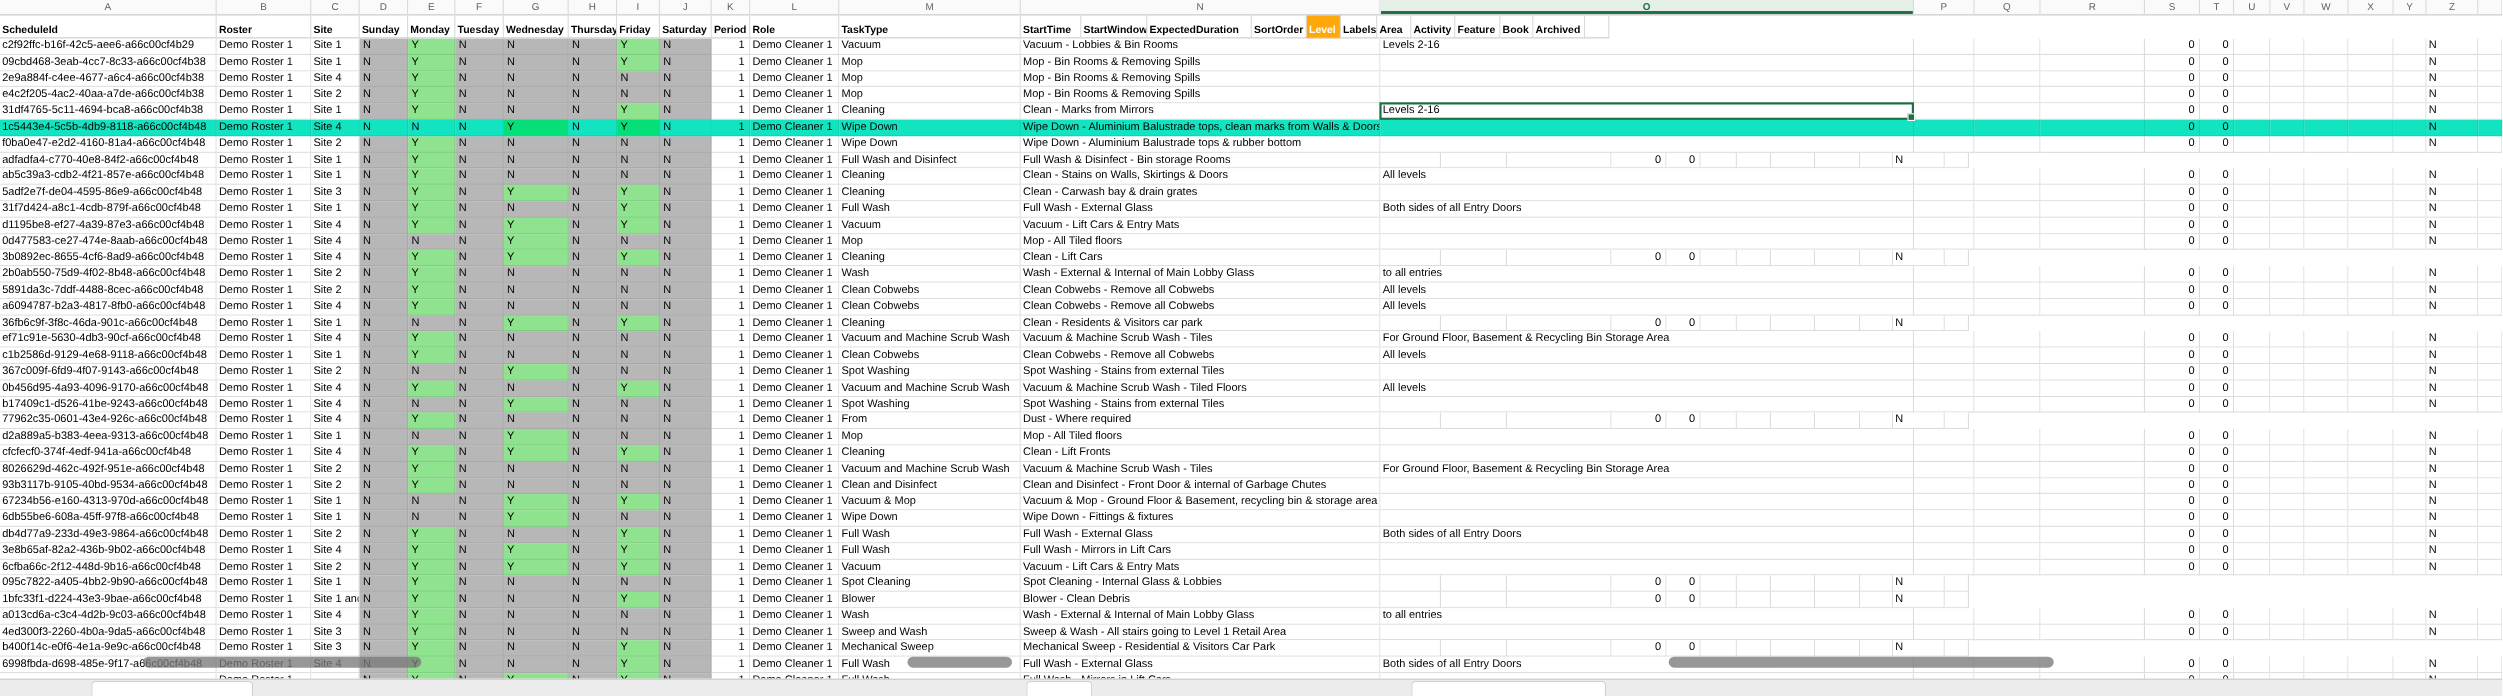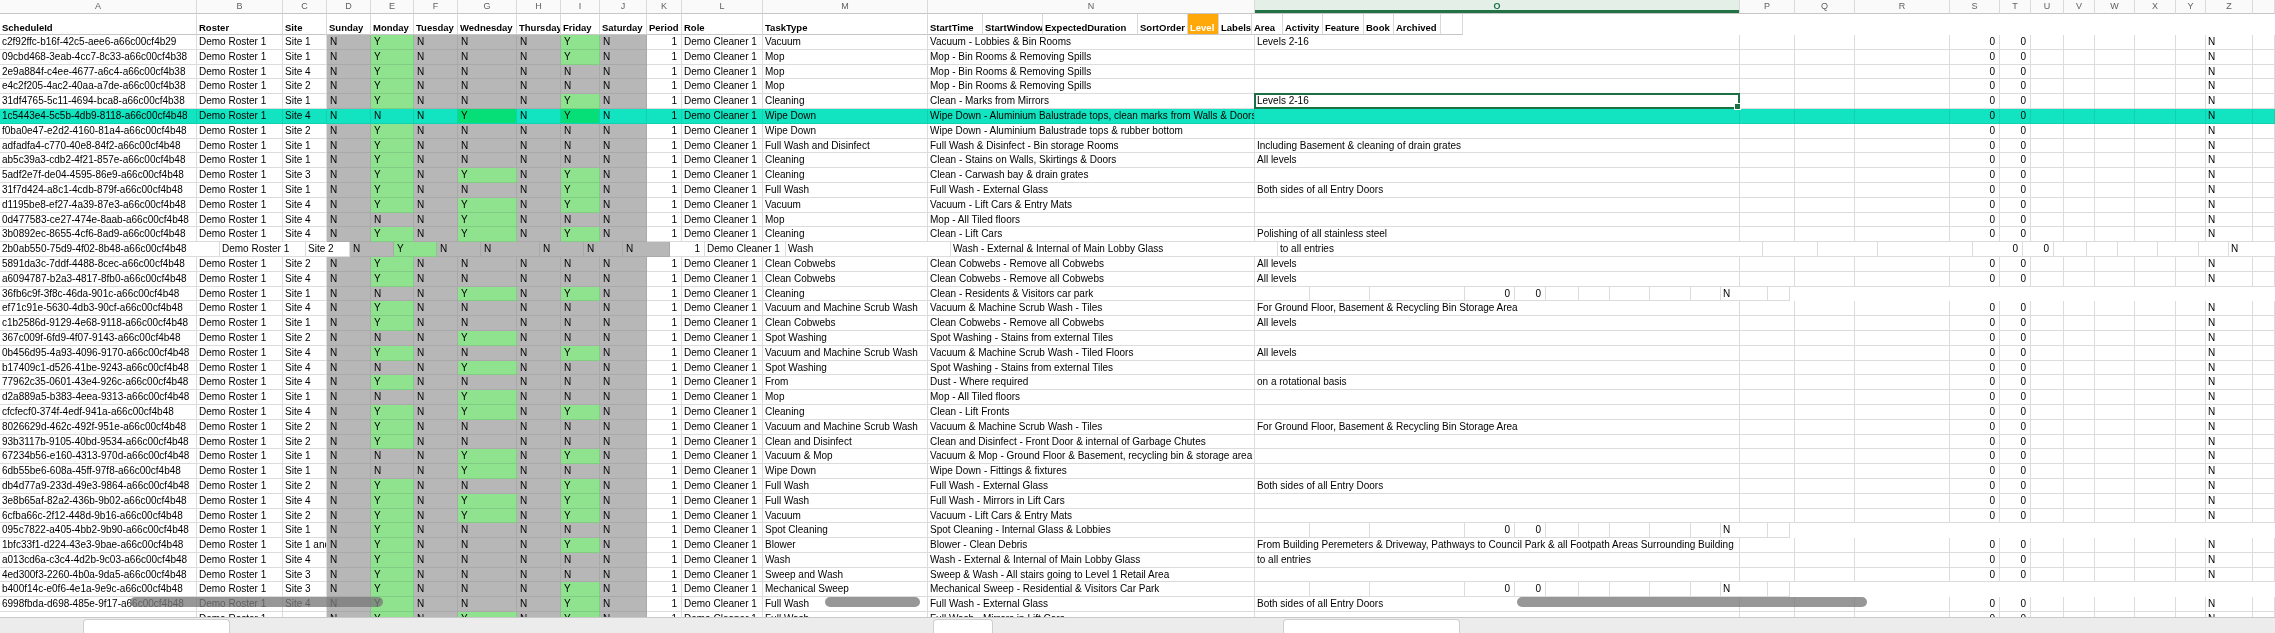--- a/index.html
+++ b/index.html
@@ -309,21 +309,20 @@
         <div class="cell day y" style="width: 43px;">Y</div>
         <div class="cell day" style="width: 44px;">N</div>
         <div class="cell day" style="width: 59px;">N</div>
         <div class="cell day" style="width: 44px;">N</div>
         <div class="cell day" style="width: 39px;">N</div>
         <div class="cell day" style="width: 47px;">N</div>
         <div class="cell num" style="width: 35px;">1</div>
         <div class="cell" style="width: 81px;">Demo Cleaner 1</div>
         <div class="cell" style="width: 165px;">Full Wash and Disinfect</div>
         <div class="cell" style="width: 327px;">Full Wash &amp; Disinfect - Bin storage Rooms</div>
-        <div class="cell" style="width: 485px;">Including Basement &amp; cleaning of drain grates</div>
         <div class="cell" style="width: 55px;"></div>
         <div class="cell" style="width: 60px;"></div>
         <div class="cell" style="width: 95px;"></div>
         <div class="cell num" style="width: 50px;">0</div>
         <div class="cell num" style="width: 31px;">0</div>
         <div class="cell" style="width: 33px;"></div>
         <div class="cell" style="width: 31px;"></div>
         <div class="cell" style="width: 40px;"></div>
         <div class="cell" style="width: 41px;"></div>
         <div class="cell" style="width: 30px;"></div>
@@ -483,36 +482,35 @@
         <div class="cell day y" style="width: 43px;">Y</div>
         <div class="cell day" style="width: 44px;">N</div>
         <div class="cell day y" style="width: 59px;">Y</div>
         <div class="cell day" style="width: 44px;">N</div>
         <div class="cell day y" style="width: 39px;">Y</div>
         <div class="cell day" style="width: 47px;">N</div>
         <div class="cell num" style="width: 35px;">1</div>
         <div class="cell" style="width: 81px;">Demo Cleaner 1</div>
         <div class="cell" style="width: 165px;">Cleaning</div>
         <div class="cell" style="width: 327px;">Clean - Lift Cars</div>
-        <div class="cell" style="width: 485px;">Polishing of all stainless steel</div>
-        <div class="cell" style="width: 55px;"></div>
-        <div class="cell" style="width: 60px;"></div>
-        <div class="cell" style="width: 95px;"></div>
-        <div class="cell num" style="width: 50px;">0</div>
-        <div class="cell num" style="width: 31px;">0</div>
-        <div class="cell" style="width: 33px;"></div>
-        <div class="cell" style="width: 31px;"></div>
-        <div class="cell" style="width: 40px;"></div>
-        <div class="cell" style="width: 41px;"></div>
-        <div class="cell" style="width: 30px;"></div>
-        <div class="cell" style="width: 47px;">N</div>
-        <div class="cell" style="width: 22px;"></div>
-      </div>
-      <div class="row">
-        <div class="cell" style="width: 220px;">2b0ab550-75d9-4f02-8b48-a66c00cf4b48</div>
+        <div class="cell" style="width: 55px;"></div>
+        <div class="cell" style="width: 60px;"></div>
+        <div class="cell" style="width: 95px;"></div>
+        <div class="cell num" style="width: 50px;">0</div>
+        <div class="cell num" style="width: 31px;">0</div>
+        <div class="cell" style="width: 33px;"></div>
+        <div class="cell" style="width: 31px;"></div>
+        <div class="cell" style="width: 40px;"></div>
+        <div class="cell" style="width: 41px;"></div>
+        <div class="cell" style="width: 30px;"></div>
+        <div class="cell" style="width: 47px;">N</div>
+        <div class="cell" style="width: 22px;"></div>
+      </div>
+      <div class="row">
+        <div class="cell" style="width: 197px;">2b0ab550-75d9-4f02-8b48-a66c00cf4b48</div>
         <div class="cell" style="width: 86px;">Demo Roster 1</div>
         <div class="cell" style="width: 44px;">Site 2</div>
         <div class="cell day" style="width: 44px;">N</div>
         <div class="cell day y" style="width: 43px;">Y</div>
         <div class="cell day" style="width: 44px;">N</div>
         <div class="cell day" style="width: 59px;">N</div>
         <div class="cell day" style="width: 44px;">N</div>
         <div class="cell day" style="width: 39px;">N</div>
         <div class="cell day" style="width: 47px;">N</div>
         <div class="cell num" style="width: 35px;">1</div>
@@ -772,21 +770,20 @@
         <div class="cell day y" style="width: 43px;">Y</div>
         <div class="cell day" style="width: 44px;">N</div>
         <div class="cell day" style="width: 59px;">N</div>
         <div class="cell day" style="width: 44px;">N</div>
         <div class="cell day" style="width: 39px;">N</div>
         <div class="cell day" style="width: 47px;">N</div>
         <div class="cell num" style="width: 35px;">1</div>
         <div class="cell" style="width: 81px;">Demo Cleaner 1</div>
         <div class="cell" style="width: 165px;">From</div>
         <div class="cell" style="width: 327px;">Dust - Where required</div>
-        <div class="cell" style="width: 485px;">on a rotational basis</div>
         <div class="cell" style="width: 55px;"></div>
         <div class="cell" style="width: 60px;"></div>
         <div class="cell" style="width: 95px;"></div>
         <div class="cell num" style="width: 50px;">0</div>
         <div class="cell num" style="width: 31px;">0</div>
         <div class="cell" style="width: 33px;"></div>
         <div class="cell" style="width: 31px;"></div>
         <div class="cell" style="width: 40px;"></div>
         <div class="cell" style="width: 41px;"></div>
         <div class="cell" style="width: 30px;"></div>
@@ -1090,21 +1087,20 @@
         <div class="cell day y" style="width: 43px;">Y</div>
         <div class="cell day" style="width: 44px;">N</div>
         <div class="cell day" style="width: 59px;">N</div>
         <div class="cell day" style="width: 44px;">N</div>
         <div class="cell day y" style="width: 39px;">Y</div>
         <div class="cell day" style="width: 47px;">N</div>
         <div class="cell num" style="width: 35px;">1</div>
         <div class="cell" style="width: 81px;">Demo Cleaner 1</div>
         <div class="cell" style="width: 165px;">Blower</div>
         <div class="cell" style="width: 327px;">Blower - Clean Debris</div>
-        <div class="cell" style="width: 485px;">From Building Peremeters &amp; Driveway, Pathways to Council Park &amp; all Footpath Areas Surrounding Building</div>
         <div class="cell" style="width: 55px;"></div>
         <div class="cell" style="width: 60px;"></div>
         <div class="cell" style="width: 95px;"></div>
         <div class="cell num" style="width: 50px;">0</div>
         <div class="cell num" style="width: 31px;">0</div>
         <div class="cell" style="width: 33px;"></div>
         <div class="cell" style="width: 31px;"></div>
         <div class="cell" style="width: 40px;"></div>
         <div class="cell" style="width: 41px;"></div>
         <div class="cell" style="width: 30px;"></div>

